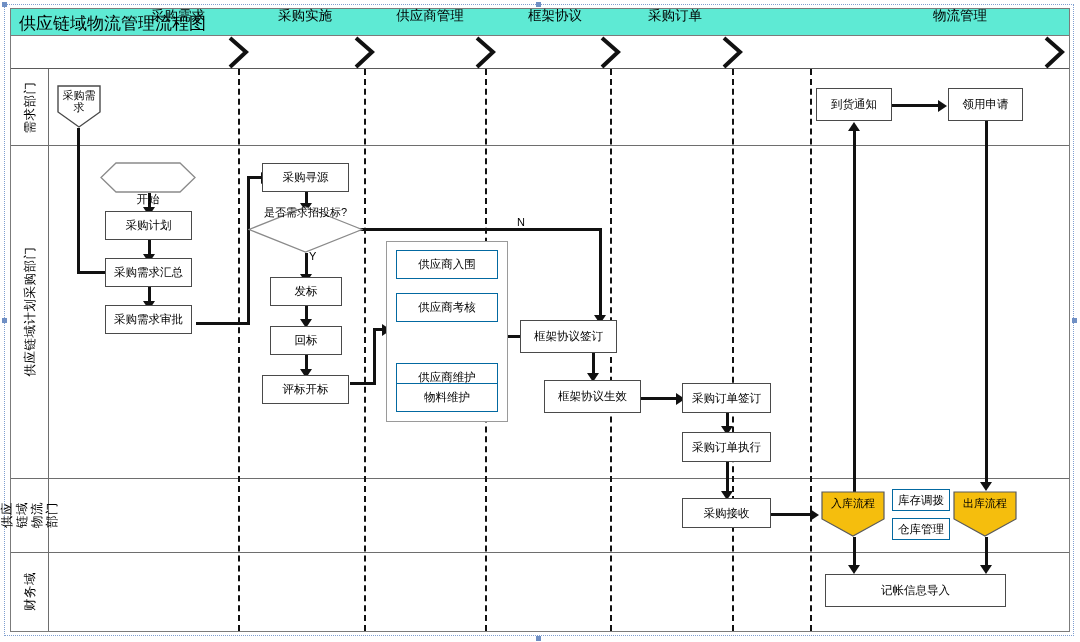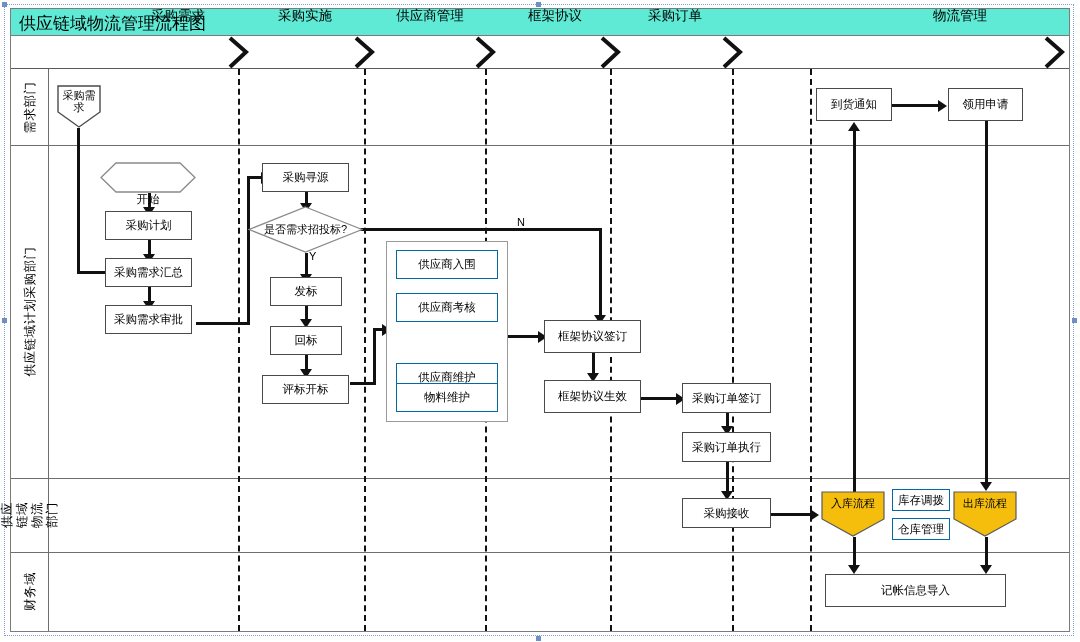--- a/index.html
+++ b/index.html
@@ -45,21 +45,21 @@
         font-size:11.5px;color:#000;line-height:13px;}
   .node.thin{border:1px solid #0369a1;}
 
   
   .hexnode{position:absolute;display:flex;align-items:center;justify-content:center;
            font-size:11.5px;color:#000;}
   .hexnode .hx{position:absolute;left:0;top:0;width:100%;height:100%;}
   .hexnode .tx{position:relative;z-index:2;margin-top:44px;}
 
   
-  .dianode{position:absolute;display:flex;align-items:center;justify-content:center;
+  .dianode{position:absolute;display:flex;justify-content:center;
            font-size:11px;color:#000;text-align:center;line-height:13px;}
   .dianode .dm{position:absolute;left:0;top:0;width:100%;height:100%;}
   .dianode .tx{position:relative;z-index:2;width:90%;}
 
   
   .pent{position:absolute;display:flex;align-items:flex-start;justify-content:center;
         font-size:11px;color:#000;text-align:center;line-height:12px;padding-top:4px;
         box-sizing:border-box;}
   .pent .pg{position:absolute;left:0;top:0;width:100%;height:100%;z-index:1;}
   .pent .tx{position:relative;z-index:2;width:92%;}
@@ -275,21 +275,21 @@
   <div class="node thin" style="left:396px;top:293px;width:102px;height:29px;">
       <span>供应商考核</span>
     </div>
   <div class="node thin" style="left:396px;top:340px;width:102px;height:29px;margin-top:23px;">
       <span>供应商维护</span>
     </div>
   <div class="node thin" style="left:396px;top:383px;width:102px;height:29px;">
       <span>物料维护</span>
     </div>
 
-  <div class="node" style="left:544px;top:320px;width:97px;height:33px;">
+  <div class="node" style="left:520px;top:320px;width:97px;height:33px;">
       <span>框架协议签订</span>
     </div>
   <div class="node" style="left:544px;top:380px;width:97px;height:33px;">
       <span>框架协议生效</span>
     </div>
 
   <div class="node" style="left:682px;top:383px;width:89px;height:30px;">
       <span>采购订单签订</span>
     </div>
   <div class="node" style="left:682px;top:432px;width:89px;height:30px;">

